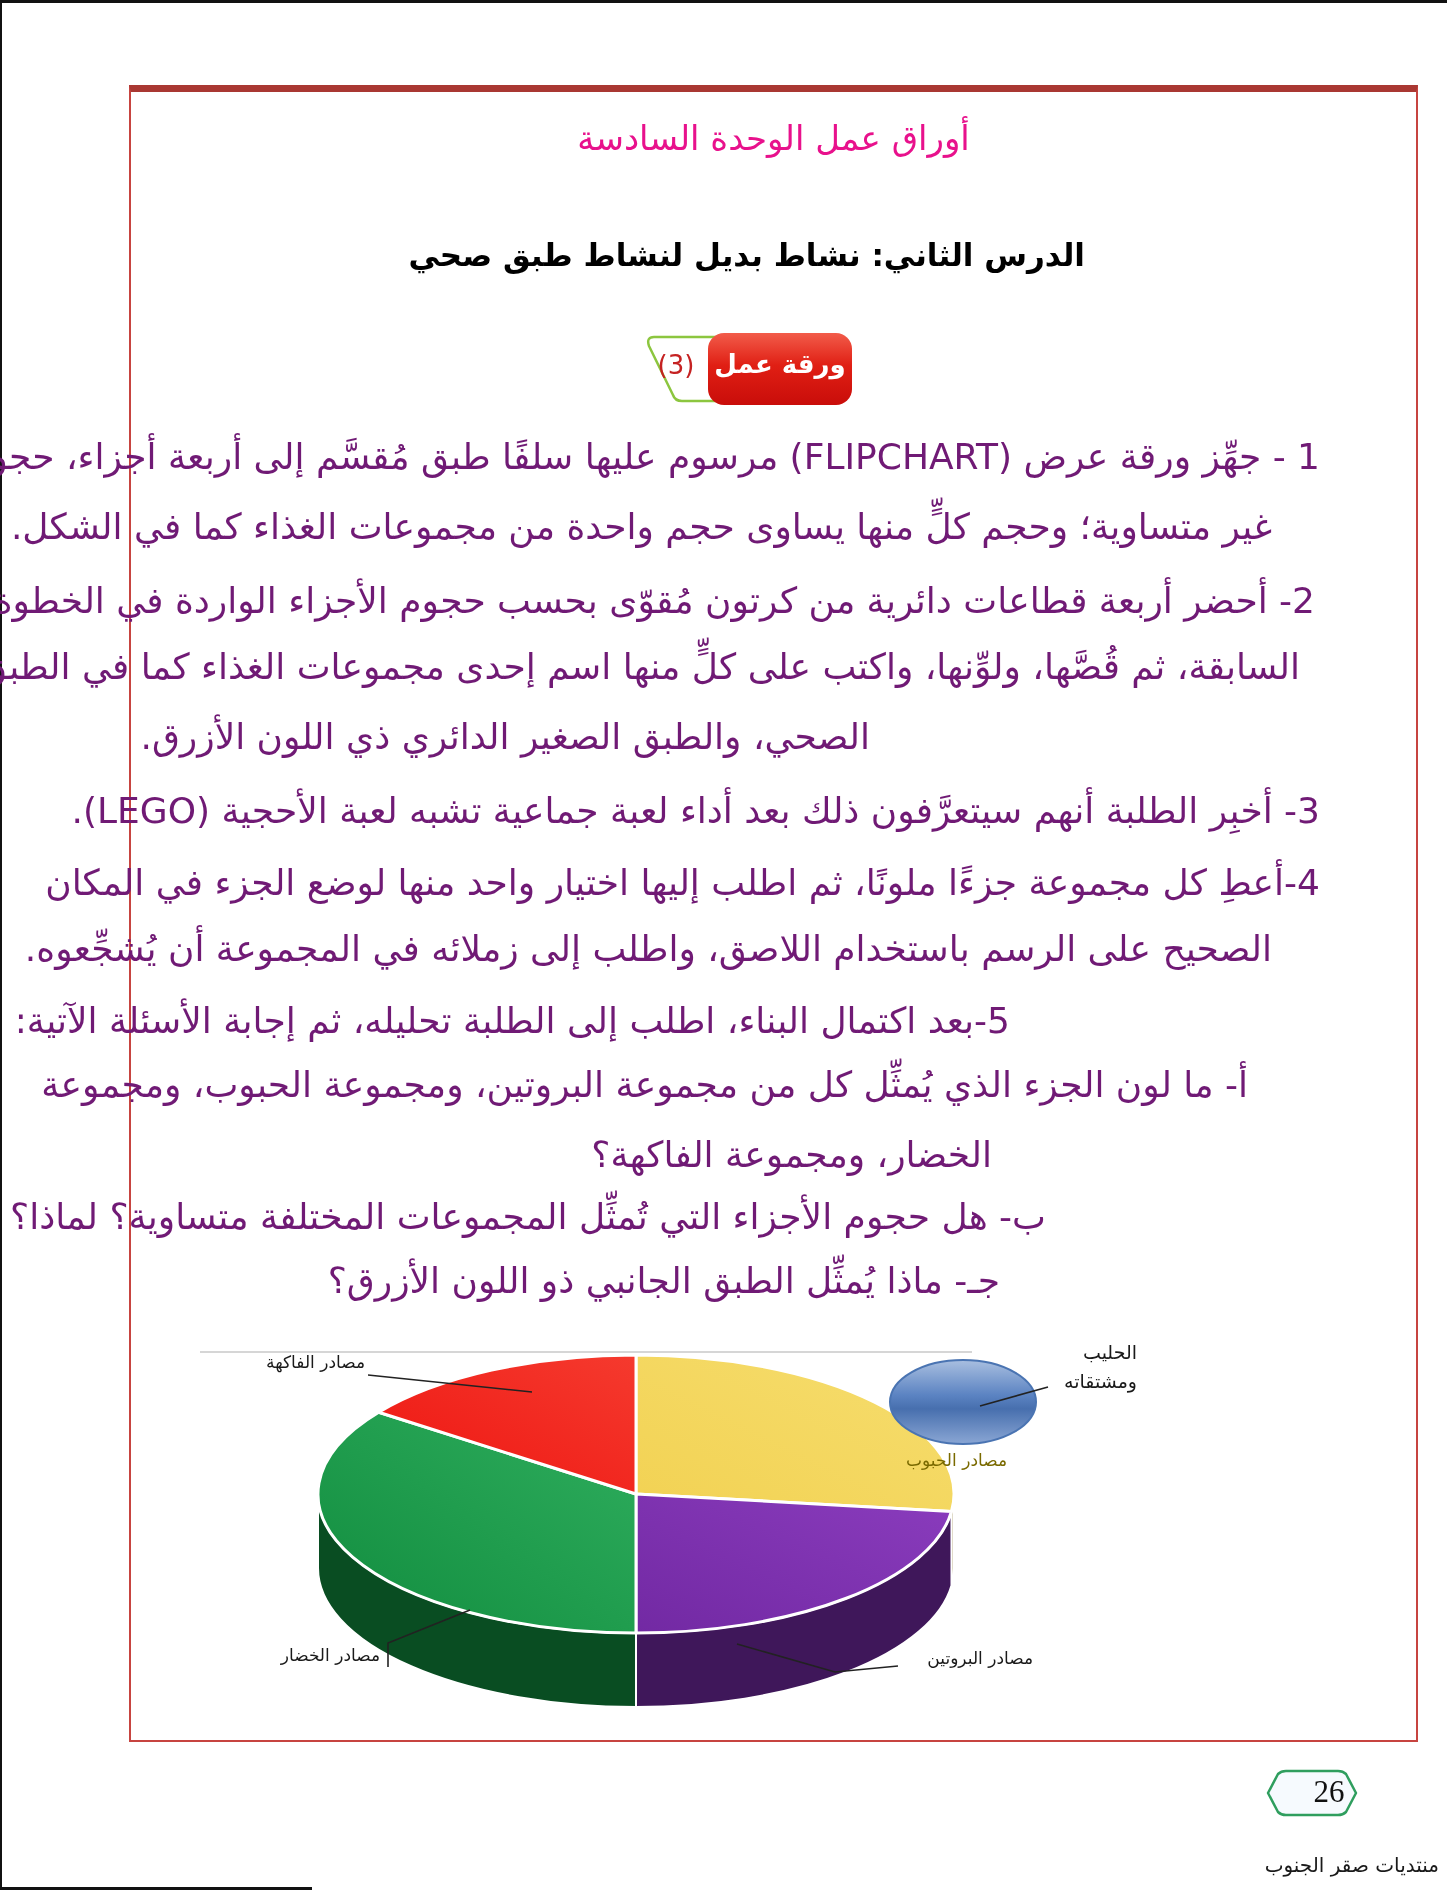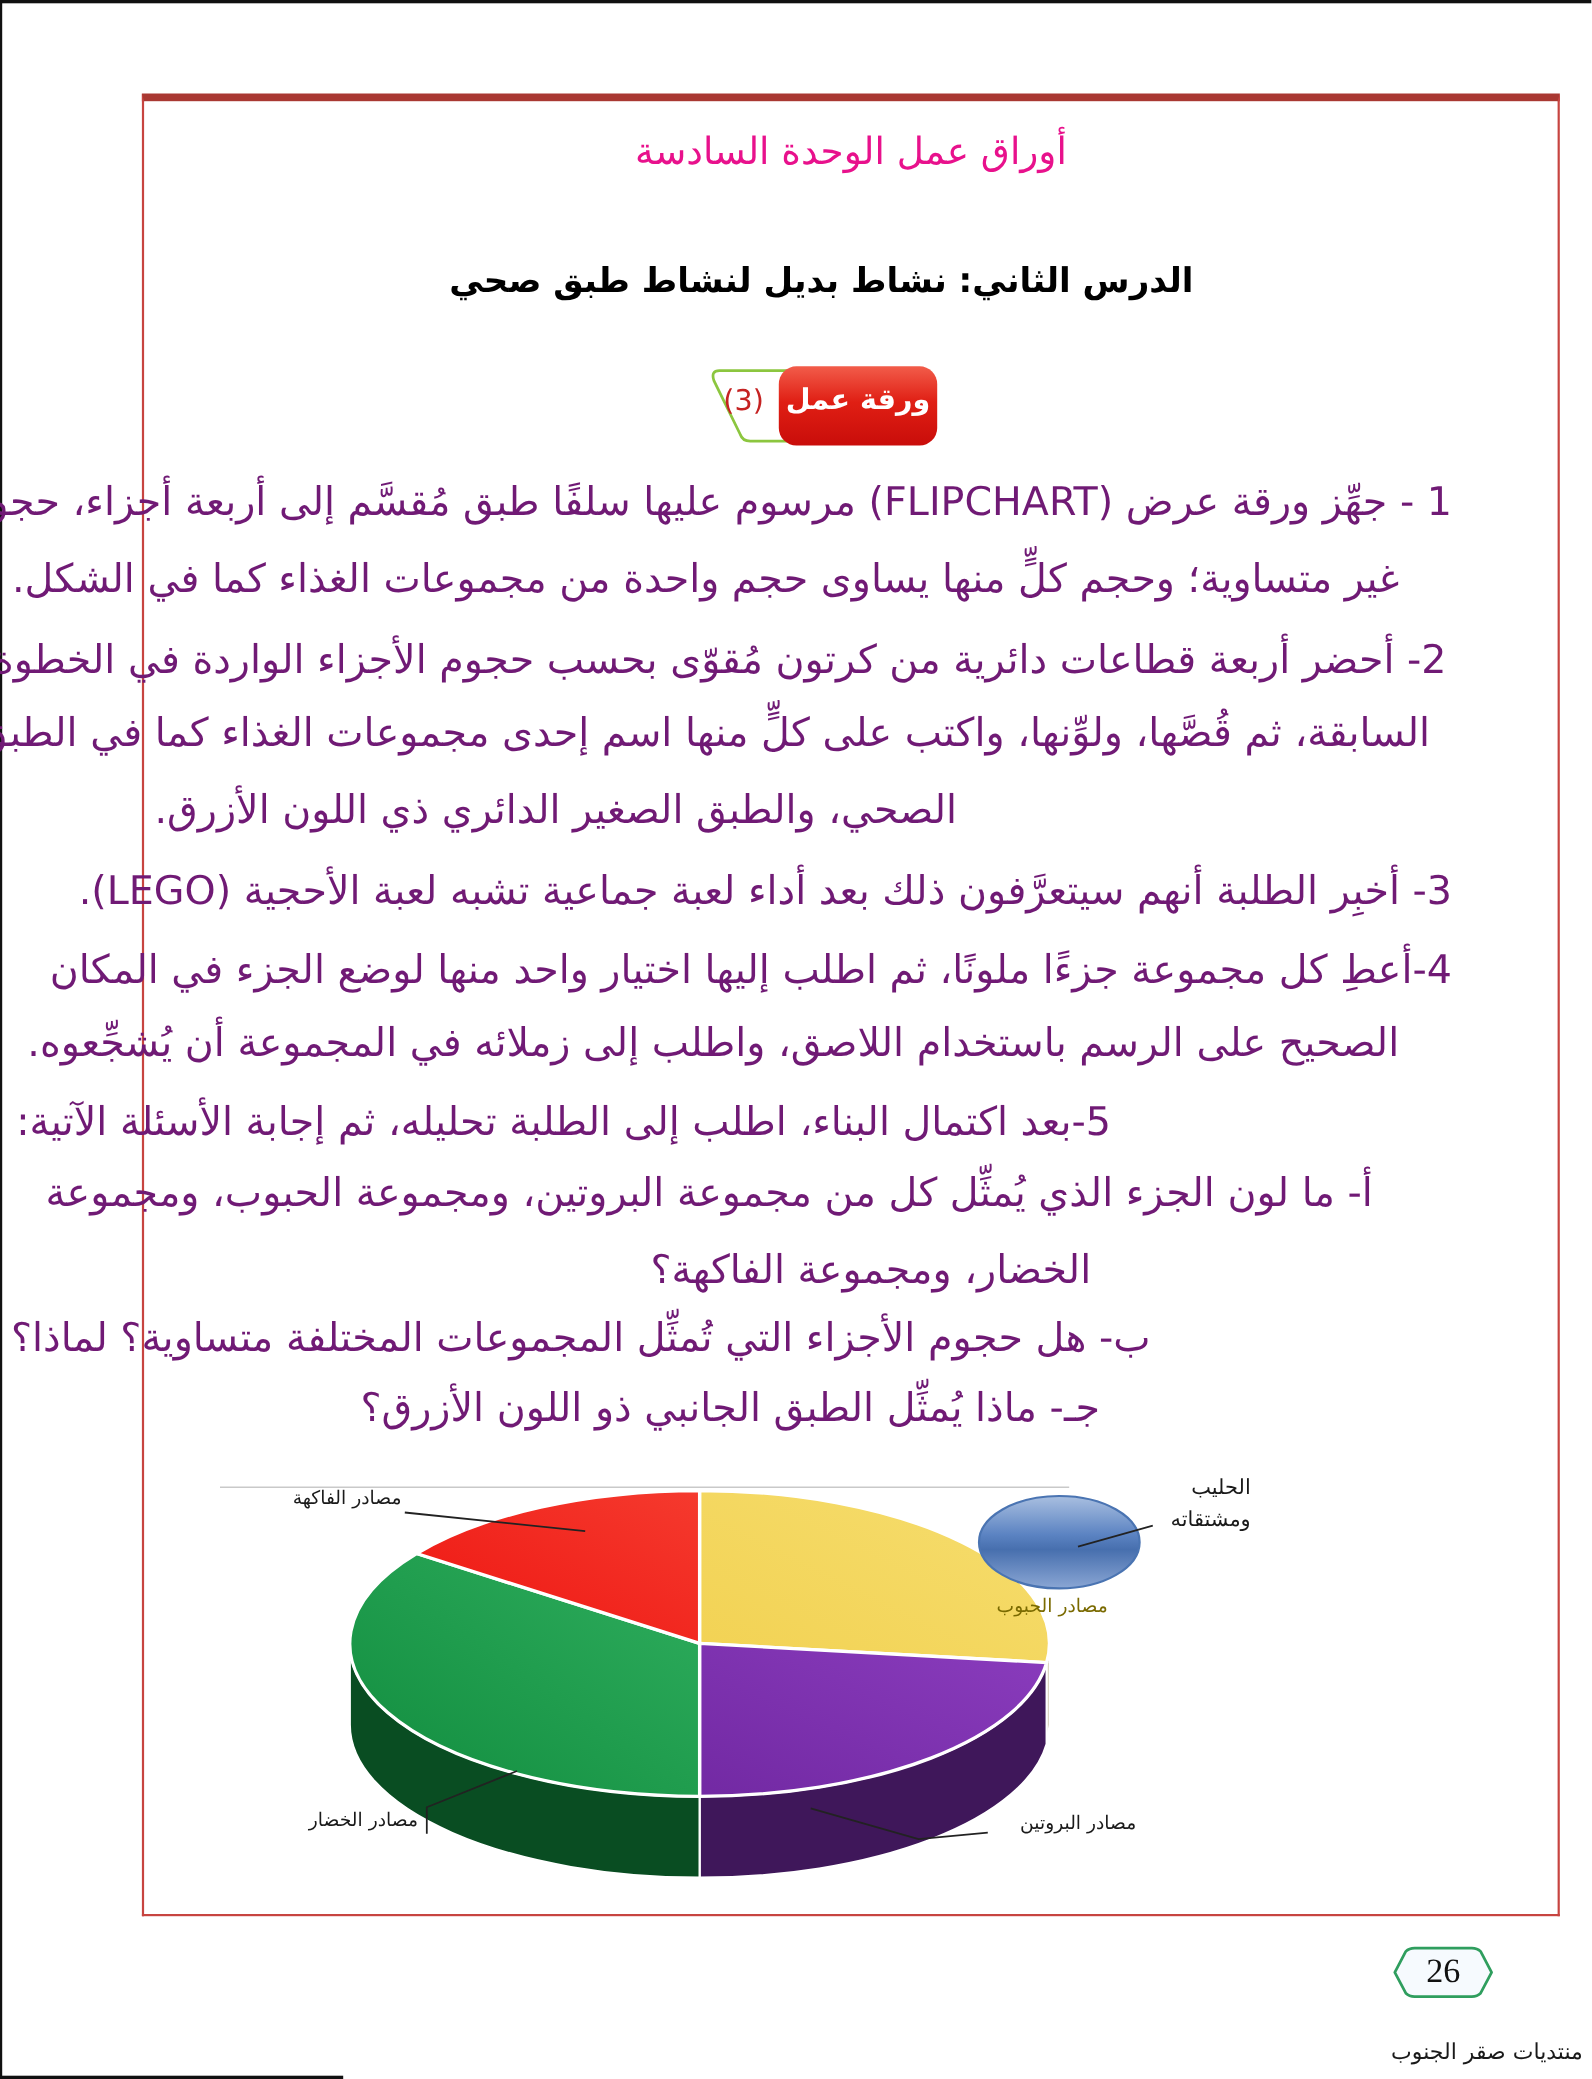--- a/index.html
+++ b/index.html
@@ -43,21 +43,21 @@
   .chart-svg{position:absolute; left:180px; top:1345px;}
   .chart-label{position:absolute; direction:rtl; font-size:17px; color:#1a1a1a; white-space:nowrap;margin-left:32px;}
   .lbl-fruit{right:1082px; top:1352px;}
   .lbl-milk{right:310px; top:1338px; width:95px; white-space:normal; text-align:right; font-size:19px; line-height:1.5;}
   .lbl-grains{right:440px; top:1450px; color:#7a6a00;}
   .lbl-veg{right:1067px; top:1645px;}
   .lbl-protein{right:414px; top:1648px;}
   .pagenum{position:absolute; left:1262px; top:1766px; width:100px; height:54px;}
   .pagenum svg{position:absolute;left:0;top:0;}
   .pagenum .num{
-    position:absolute; left:0; top:8px; width:100px; text-align:center;
+    position:absolute; left:17px; top:8px; width:100px; text-align:center;
     font-family:"Liberation Serif", serif; font-size:31px; color:#111;
   }
   .watermark{
     position:absolute; right:8px; top:1853px; font-size:20px; color:#1a1a1a;
     direction:rtl; white-space:nowrap;
   }
 </style>
 </head>
 <body>
 

